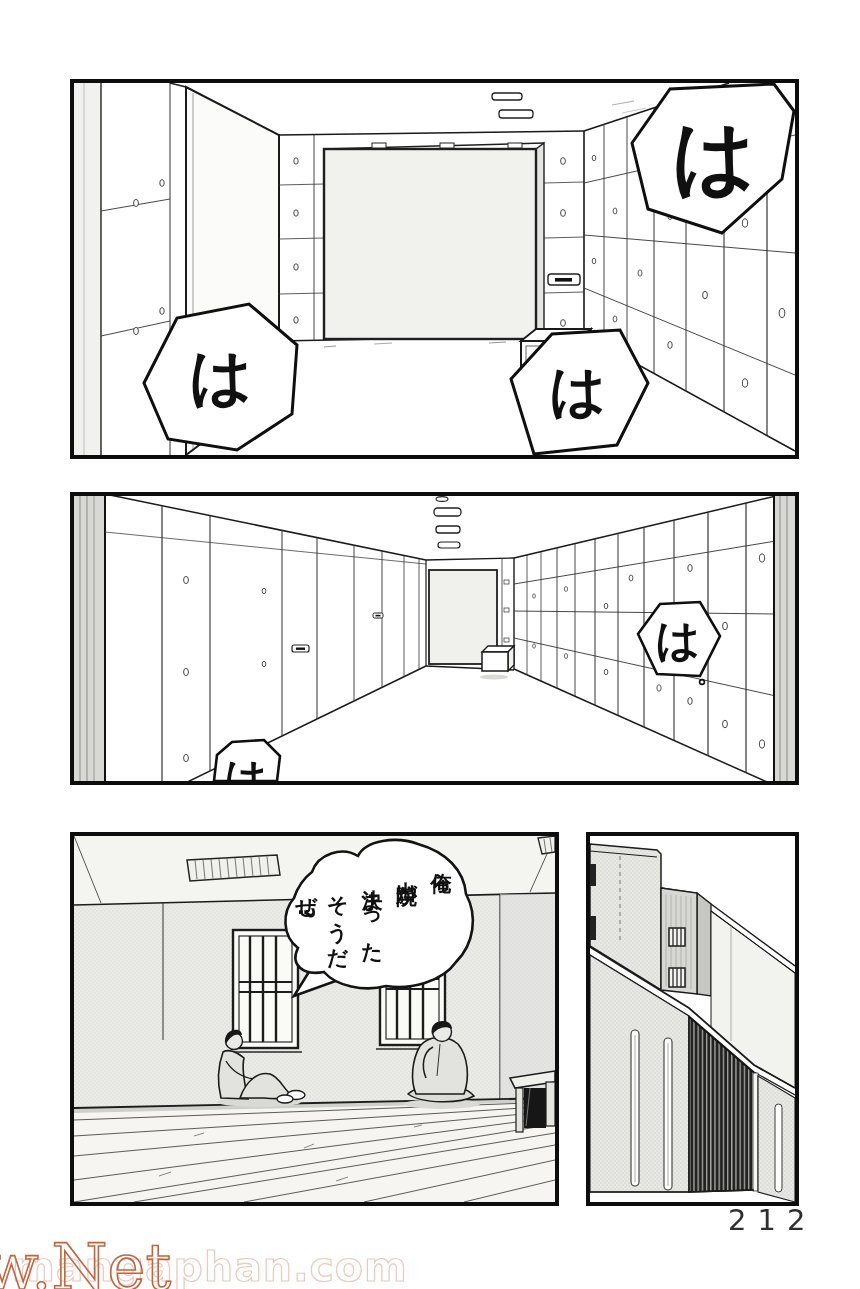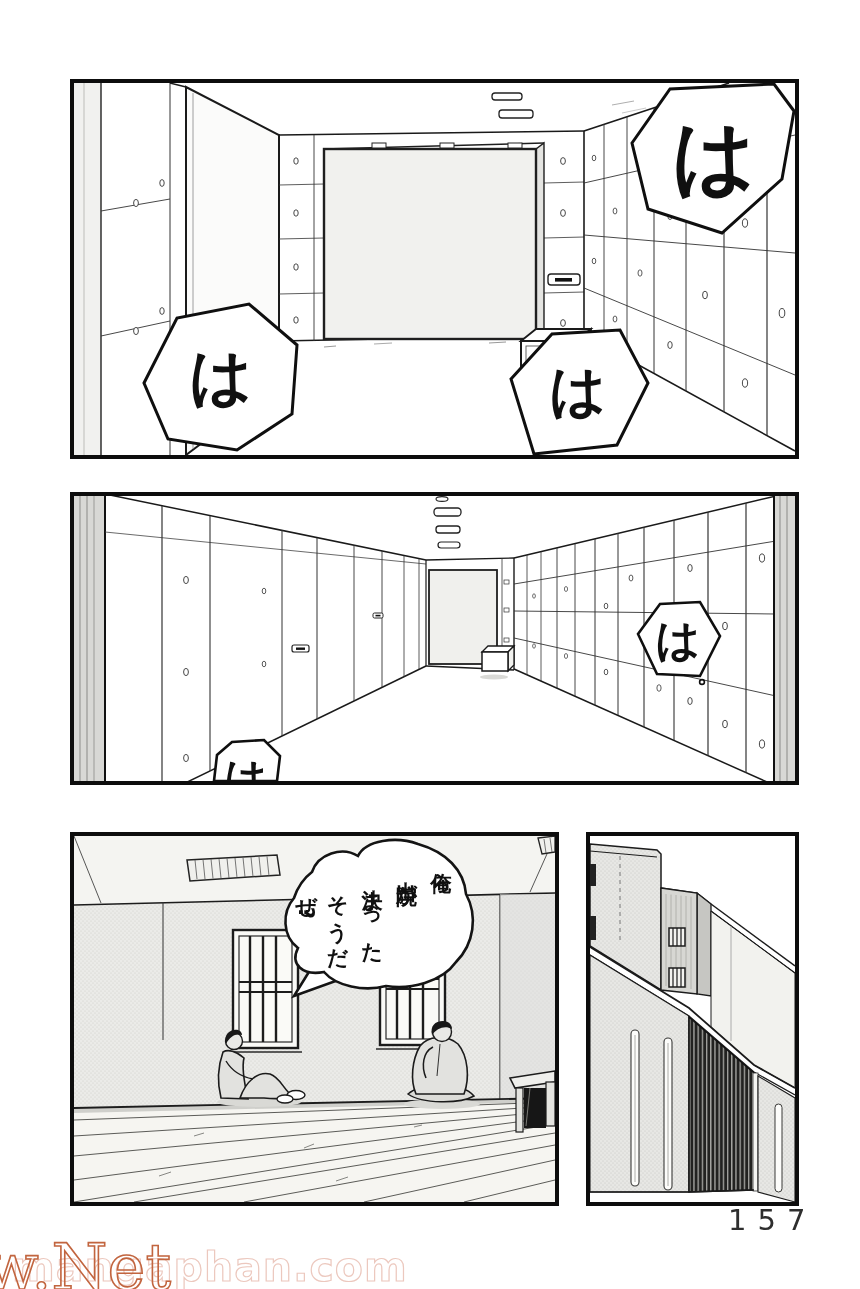--- a/index.html
+++ b/index.html
@@ -446,17 +446,17 @@
 
       <g>
         <polygon points="168,240 205,262 205,366 168,356" fill="url(#ht4)" stroke="#1c1c1c" stroke-width="1.1"></polygon>
         <rect x="185" y="268" width="7" height="88" rx="3.5" fill="#fcfcfa" stroke="#3a3a38" stroke-width="1"></rect>
       </g>
 
       <polyline points="0,356 99,356 164,354" fill="none" stroke="#1c1c1c" stroke-width="1.6"></polyline>
     </svg>
   </div>
 
-  <div class="page-number">157</div>
+  <div class="page-number">212</div>
   <div class="wm-small">mangaphan.com</div>
   <div class="wm-large">w.Net</div>
 
 </div>
 
 </body></html>

